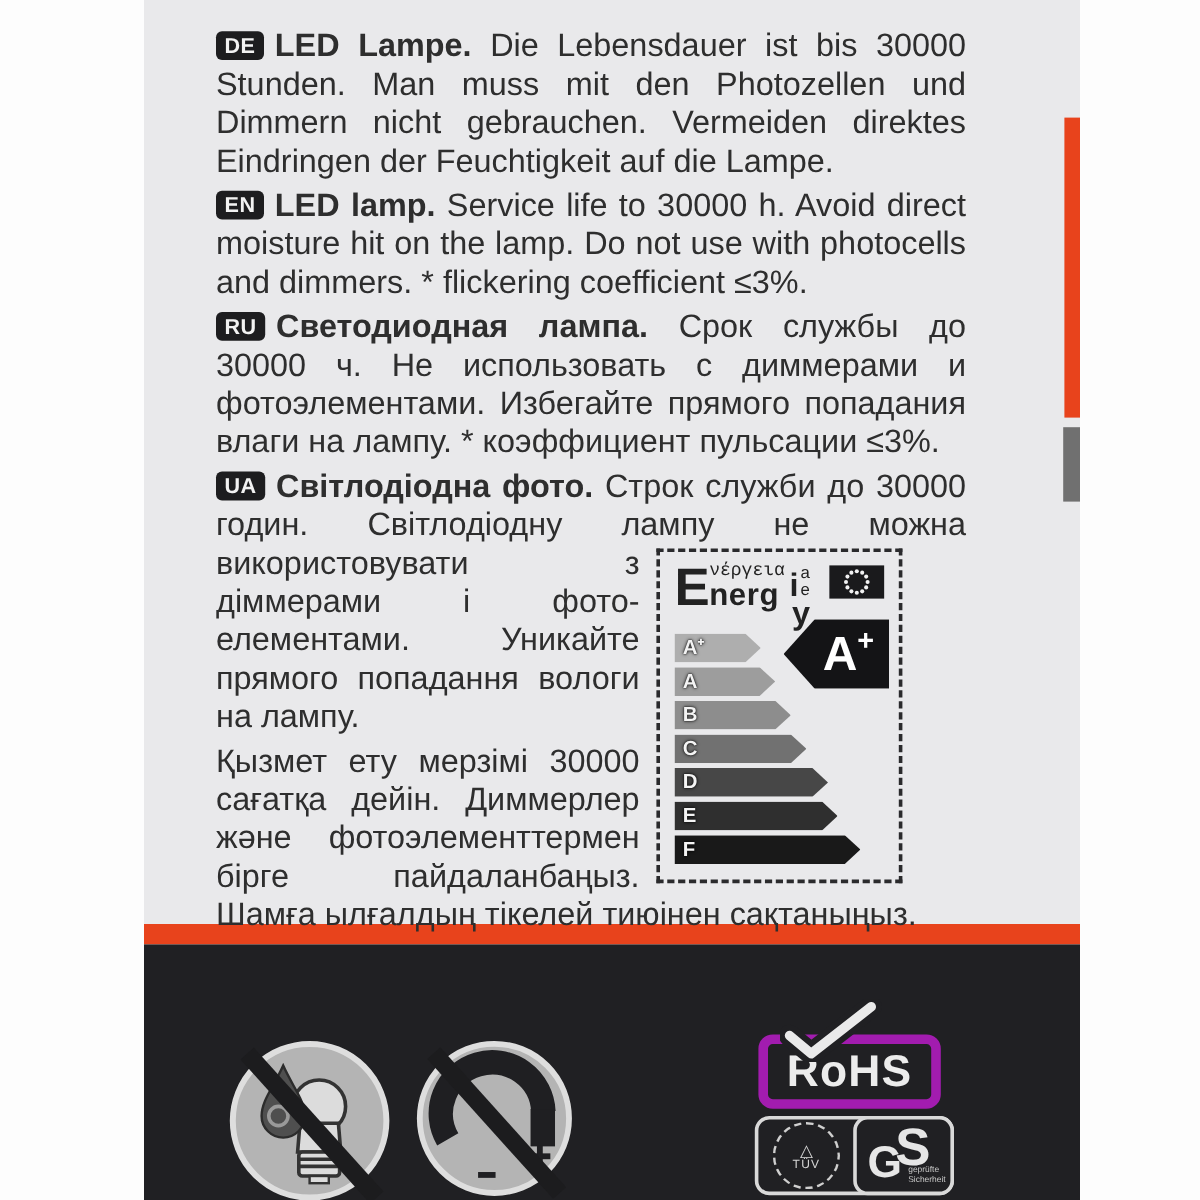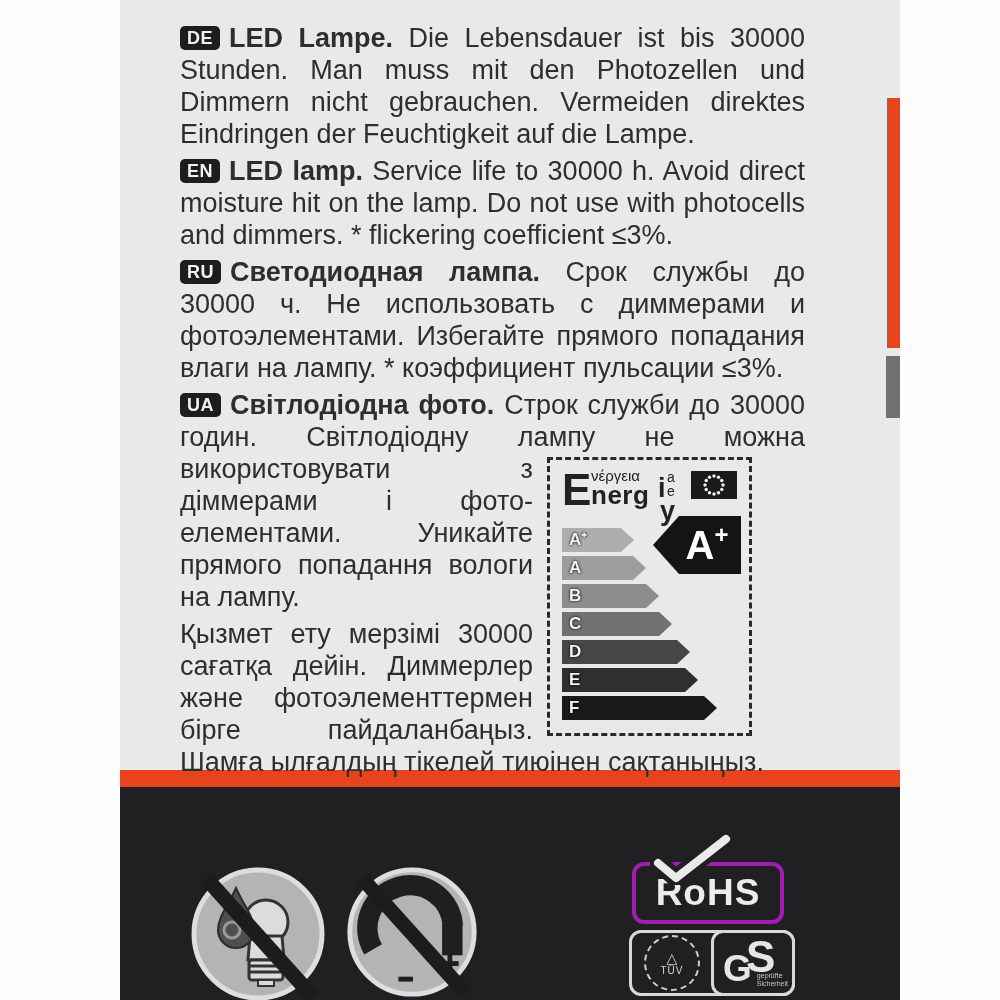--- a/index.html
+++ b/index.html
@@ -29,40 +29,40 @@
   .lang-badge{display:inline-block;background:#1d1d1f;color:#f2f2f2;font-weight:bold;
     font-size:18px;line-height:24px;padding:0 7px;border-radius:5px;margin-right:9px;
     vertical-align:3px;letter-spacing:.5px;}
   .float-spacer{float:right;width:0;height:68px;}
 
   
   .energy{float:right;clear:right;width:205px;height:279px;margin:0 53px 10px 14px;
     border:3px dashed #2a2a2c;position:relative;padding:8px 12px 6px 12px;}
   .e-header{position:relative;height:56px;color:#222;}
   .e-header .pE{position:absolute;left:0;top:0;font-size:44px;line-height:44px;font-weight:bold;}
-  .e-header .pGreek{position:absolute;left:29px;top:0;font-size:15px;line-height:15px;}
+  .e-header .pGreek{position:absolute;left:29px;top:0;font-size:15px;line-height:15px;font-family:Liberation Mono, monospace;}
   .e-header .pNerg{position:absolute;left:29px;top:14px;font-size:26px;line-height:26px;font-weight:bold;letter-spacing:.5px;text-align:right;}
   .e-header .pI{position:absolute;left:96px;top:7px;font-size:27px;line-height:27px;font-weight:bold;}
   .e-header .pA{position:absolute;left:105px;top:2px;font-size:14px;line-height:14px;}
   .e-header .pE2{position:absolute;left:105px;top:16px;font-size:14px;line-height:14px;}
   .e-header .pY{position:absolute;left:98px;top:30px;font-size:27px;line-height:27px;font-weight:bold;}
   .e-flag{position:absolute;right:0;top:3px;}
   .e-rows{margin-top:4px;}
   .e-row{height:24px;margin:0 0 4px 0;clip-path:polygon(0 0,calc(100% - 13px) 0,100% 50%,calc(100% - 13px) 100%,0 100%);
     display:flex;align-items:center;}
   .e-row span{color:#f4f4f4;font-weight:bold;font-size:17px;padding-left:7px;
     text-shadow:0 0 3px rgba(0,0,0,.95),0 0 1px #000;}
   .big-arrow{position:absolute;right:8px;top:56px;width:88px;height:58px;background:#141416;
     clip-path:polygon(26px 0,100% 0,100% 100%,26px 100%,0 50%);
     display:flex;align-items:center;justify-content:center;padding-left:20px;}
   .big-arrow .ltr{color:#fff;font-weight:bold;font-size:40px;line-height:40px;}
   .big-arrow .pls{color:#fff;font-weight:bold;font-size:24px;line-height:24px;position:relative;top:-10px;}
 
   
-  .rohs-box{position:absolute;left:632px;top:862px;width:152px;height:62px;border:4px solid #a21caf;
+  .rohs-box{position:absolute;left:632px;top:862px;width:152px;height:62px;border:8px solid #a21caf;
     border-radius:12px;display:flex;align-items:center;justify-content:center;}
   .rohs-box span{color:#ececec;font-weight:bold;font-size:37px;letter-spacing:1px;}
   .check-svg{position:absolute;left:650px;top:833px;}
   .tuvgs-box{position:absolute;left:629px;top:930px;width:166px;height:66px;border:3px solid #d9d9d9;
     border-radius:12px;}
   .tuv-seal{position:absolute;left:12px;top:2px;width:56px;height:56px;border:2px dashed #cfcfcf;
     border-radius:50%;display:flex;flex-direction:column;align-items:center;justify-content:center;color:#d6d6d6;}
   .tuv-seal .tri{font-size:14px;line-height:14px;}
   .tuv-seal .tuv-txt{font-size:10px;font-weight:normal;letter-spacing:1px;}
   .gs-cell{position:absolute;right:-3px;top:-3px;width:84px;height:66px;border:3px solid #d9d9d9;

